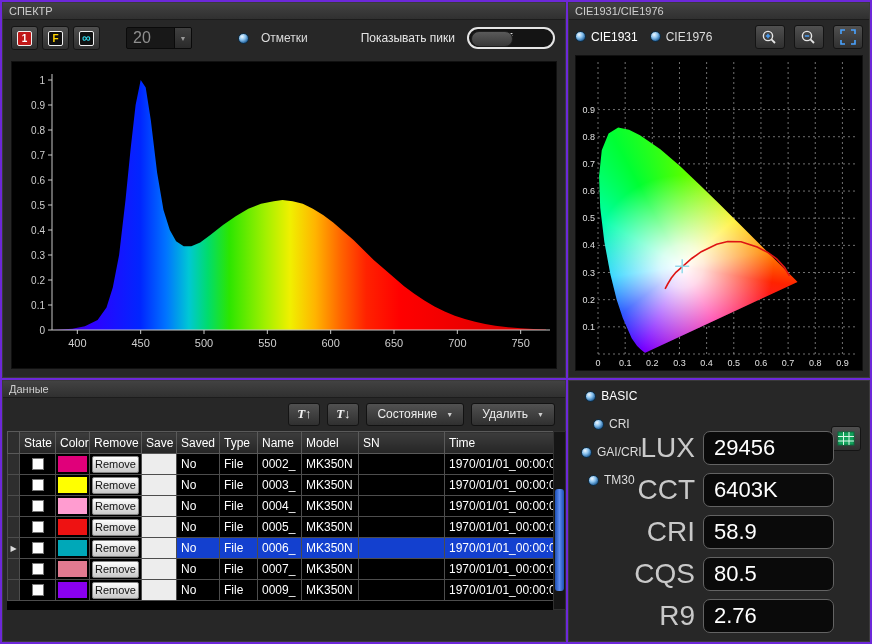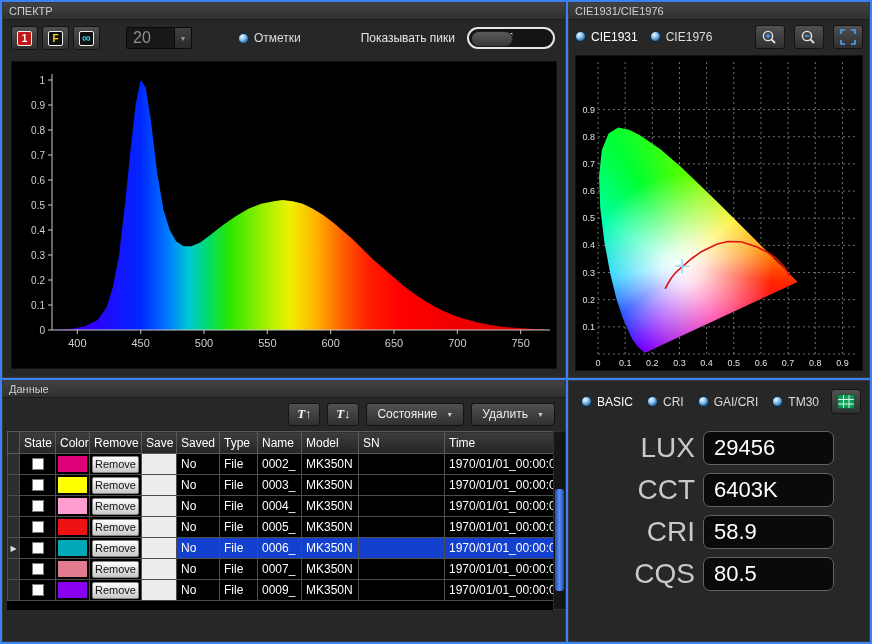--- a/index.html
+++ b/index.html
@@ -1,35 +1,35 @@
 <!DOCTYPE html>
 <html style="--sel: #1340cf;"><head>
 <meta charset="utf-8">
 <style>
   *{margin:0;padding:0;box-sizing:border-box;font-family:"Liberation Sans",sans-serif;}
   html,body{background:#0c0c0c;}
-  .window{position:relative;width:872px;height:644px;background:#3b82f6;overflow:hidden;}
+  .window{position:relative;width:872px;height:644px;background:#6d28d9;overflow:hidden;}
   .panel{position:absolute;background:#272727;border:1px solid #3a3a3a;}
   #panel-spectrum{left:2px;top:2px;width:564px;height:376px;}
   #panel-cie{left:568px;top:2px;width:302px;height:376px;}
   #panel-data{left:2px;top:380px;width:564px;height:262px;}
   #panel-measure{left:568px;top:380px;width:302px;height:262px;}
   .panel-title{height:17px;background:linear-gradient(#424242,#303030);color:#cfcfcf;font-size:11px;line-height:17px;padding-left:6px;border-bottom:1px solid #1c1c1c;}
   
   .toolbar{display:flex;align-items:center;height:36px;padding:0 8px;gap:4px;}
   .tb-btn{height:24px;min-width:27px;background:linear-gradient(#505050,#303030);border:1px solid #141414;border-radius:3px;display:flex;align-items:center;justify-content:center;color:#eee;}
   .icon-sq{width:15px;height:15px;border:1px solid #f0f0f0;border-radius:2px;font-size:10px;font-weight:bold;display:flex;align-items:center;justify-content:center;background:#101010;}
   .ic-one{background:#c01818;color:#fff;}
   .ic-f{color:#ffd400;}
   .ic-inf{color:#2fd4e6;font-size:12px;}
   .combo{width:66px;height:22px;background:#181818;border:1px solid #0a0a0a;border-radius:2px;display:flex;align-items:center;margin-left:22px;overflow:hidden;}
   .combo-text{flex:1;color:#8f8f8f;font-size:16px;padding-left:6px;}
   .combo-arrow{width:17px;height:100%;display:flex;align-items:center;justify-content:center;color:#999;font-size:7px;border-left:1px solid #0a0a0a;background:linear-gradient(#404040,#2a2a2a);}
   .led{width:11px;height:11px;border-radius:50%;display:inline-block;background:radial-gradient(circle at 35% 30%, #eef8ff, #8ac2ee 38%, #2f6ea8 72%, #16405f);border:1px solid #0d2c44;}
-  .check-item{display:flex;align-items:center;gap:5px;margin-left:42px;}
+  .check-item{display:flex;align-items:center;gap:12px;margin-left:42px;}
   .check-label,.radio-label{color:#dcdcdc;font-size:12px;}
   .spacer{flex:1;}
   .peaks-label{color:#e4e4e4;font-size:12px;margin-right:8px;}
   .toggle{width:88px;height:22px;border-radius:11px;background:#141414;border:2px solid #e5e5e5;position:relative;display:flex;align-items:center;justify-content:center;padding-right:13px;color:#ececec;font-size:12px;margin-right:2px;}
   .toggle .knob{position:absolute;left:2px;top:2px;width:42px;height:16px;border-radius:8px;background:linear-gradient(#5a5a5a,#383838);border:1px solid #1e1e1e;}
   .chart-area{position:absolute;left:8px;right:8px;top:58px;bottom:8px;background:#000;border:1px solid #101010;}
   svg text{font-family:"Liberation Sans",sans-serif;}
   
   .cie-toolbar{display:flex;align-items:center;height:33px;padding:0 6px;gap:9px;}
   .radio-item{display:flex;align-items:center;gap:5px;}
@@ -54,21 +54,21 @@
   td.cellc{text-align:center;padding:0 2px;}
   td.colorc{padding:2px;}
   .swatch{width:100%;height:16px;}
   .cb{width:12px;height:12px;background:#fff;border:1px solid #777;margin:0 auto;}
   .remove-btn{width:100%;height:17px;background:linear-gradient(#fdfdfd,#c9c9c9);border:1px solid #828282;border-radius:2px;font-size:11px;color:#111;line-height:14px;}
   td.savec{background:#ededed;}
   .vscroll{width:13px;height:179px;background:#161616;border:1px solid #303030;position:relative;}
   .vthumb{position:absolute;left:1px;right:1px;top:32%;height:58%;border-radius:3px;background:linear-gradient(90deg,#1d4fb4,#5b8bef 50%,#1d4fb4);}
   
   .measure-tabs{display:flex;align-items:center;padding:8px 8px 0 12px;}
-  .tabs-host{display:flex;align-items:center;gap:14px;}
+  .tabs-host{display:flex;align-items:center;gap:14px;flex-direction:column;}
   .table-icon-btn{margin-left:auto;width:30px;height:25px;}
   .readings{position:absolute;left:0;top:46px;right:0;}
   .reading-row{display:flex;align-items:center;height:42px;}
   .reading-label{width:126px;text-align:right;color:#c9c9c9;font-size:28px;}
   .reading-value{margin-left:8px;width:131px;height:34px;background:#0a0a0a;border:1px solid #636363;border-radius:7px;color:#fff;font-size:22px;line-height:32px;padding-left:10px;overflow:hidden;}
 </style>
 </head>
 <body>
 
 <div class="window">
@@ -470,16 +470,20 @@
           <div class="reading-value">6403K</div>
         </div>
         <div class="reading-row">
           <div class="reading-label">CRI</div>
           <div class="reading-value">58.9</div>
         </div>
         <div class="reading-row">
           <div class="reading-label">CQS</div>
           <div class="reading-value">80.5</div>
         </div>
+        <div class="reading-row">
+          <div class="reading-label">R9</div>
+          <div class="reading-value">2.76</div>
+        </div>
       </div>
   </section>
 
 </div>
 
 </body></html>

